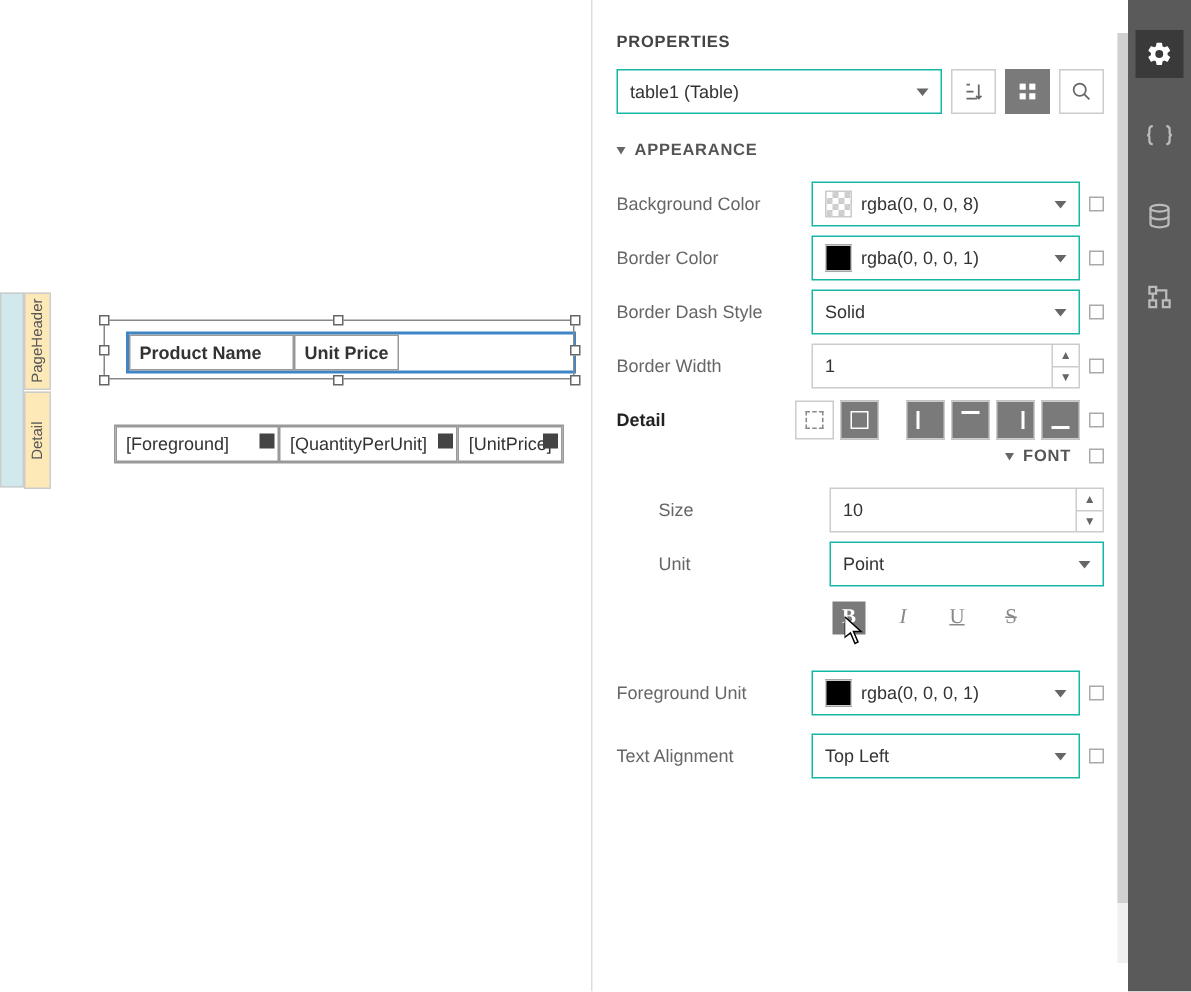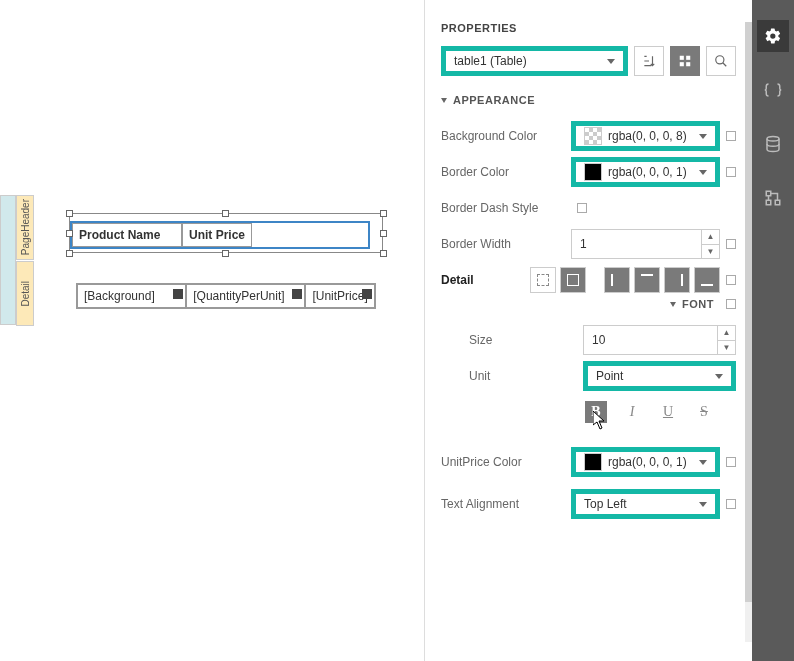--- a/index.html
+++ b/index.html
@@ -23,26 +23,26 @@
 
 
 .right-toolbar { position: absolute; right: 0; top: 0; width: 42px; height: 661px; background: #5a5a5a; display: flex; flex-direction: column; align-items: center; padding-top: 20px; gap: 22px; }
 .right-toolbar .tool { width: 32px; height: 32px; display: flex; align-items: center; justify-content: center; color: #bbb; cursor: pointer; }
 .right-toolbar .tool.active { color: #fff; background: #3a3a3a; }
 
 
 .collapse-arrow { position: absolute; right: 46px; top: 6px; width: 18px; height: 18px; display: flex; align-items: center; justify-content: center; color: #888; cursor: pointer; }
 
 
-.panel { position: absolute; right: 42px; top: 0; width: 328px; height: 661px; background: #fff; border-left: 1px solid #ddd; padding: 22px 16px 10px 16px; overflow: hidden; }
+.panel { position: absolute; right: 42px; top: 0; width: 358px; height: 661px; background: #fff; border-left: 1px solid #ddd; padding: 22px 16px 10px 16px; overflow: hidden; }
 .panel-scrollbar { position: absolute; right: 0; top: 22px; width: 7px; height: 620px; background: #f0f0f0; }
 .panel-scrollbar-thumb { position: absolute; top: 0; width: 7px; height: 580px; background: #d0d0d0; }
 .panel-title { font-size: 11px; font-weight: bold; letter-spacing: 0.5px; color: #444; margin-bottom: 12px; }
 .selector-row { display: flex; gap: 6px; margin-bottom: 18px; }
-.dropdown { flex: 1; border: 5px solid #14b8a6; height: 30px; display: flex; align-items: center; justify-content: space-between; padding: 0 8px; background: #fff; cursor: pointer; }
+.dropdown { flex: 1; border: 1px solid #14b8a6; height: 30px; display: flex; align-items: center; justify-content: space-between; padding: 0 8px; background: #fff; cursor: pointer; }
 .dropdown .arrow { width: 0; height: 0; border-left: 4px solid transparent; border-right: 4px solid transparent; border-top: 5px solid #666; }
 .icon-btn { width: 30px; height: 30px; border: 1px solid #ccc; display: flex; align-items: center; justify-content: center; background: #fff; cursor: pointer; }
 .icon-btn.dark { background: #7a7a7a; color: #fff; border-color: #7a7a7a; }
 
 .section { margin-bottom: 14px; }
 .section-header { display: flex; align-items: center; font-size: 11px; font-weight: bold; color: #555; letter-spacing: 0.5px; margin-bottom: 12px; cursor: pointer; }
 .section-header .tri { margin-right: 6px; width: 0; height: 0; border-left: 3px solid transparent; border-right: 3px solid transparent; border-top: 5px solid #666; }
 .section-header .tri.collapsed { border-top: none; border-left: 5px solid #666; border-top: 3px solid transparent; border-bottom: 3px solid transparent; }
 
 .prop-row { display: flex; align-items: center; height: 36px; }
@@ -94,41 +94,41 @@
   <div class="ruler-v"></div>
   <div class="band-pageheader">
     <span class="band-label">PageHeader</span>
   </div>
   <div class="band-detail">
     <span class="band-label">Detail</span>
   </div>
 
   <div class="design-area">
 
-    <div class="table-grid selected" style="left:36px; top:26px; width:300px;">
+    <div class="table-grid selected" style="left:50px; top:26px; width:300px;">
       <div class="table-row">
         <div class="table-cell header-cell" style="width:110px">Product Name</div>
         <div class="table-cell header-cell" style="width:70px">Unit Price</div>
       </div>
     </div>
 
     <div class="sel-overlay" style="left:35px; top:18px; width:314px; height:40px;"></div>
 
     <div class="selection-handle" style="left:32px; top:15px;"></div>
     <div class="selection-handle" style="left:188px; top:15px;"></div>
     <div class="selection-handle" style="left:346px; top:15px;"></div>
     <div class="selection-handle" style="left:32px; top:55px;"></div>
     <div class="selection-handle" style="left:188px; top:55px;"></div>
     <div class="selection-handle" style="left:346px; top:55px;"></div>
     <div class="selection-handle" style="left:32px; top:35px;"></div>
     <div class="selection-handle" style="left:346px; top:35px;"></div>
 
     <div class="table-grid" style="left:42px; top:88px; width:300px;">
       <div class="table-row">
-        <div class="table-cell" style="width:110px; position:relative;"><span>[Background]</span><span style="position:absolute; right:2px; top:4px; width:10px; height:10px; background:#444;"></span></div>
+        <div class="table-cell" style="width:110px; position:relative;"><span>[Foreground]</span><span style="position:absolute; right:2px; top:4px; width:10px; height:10px; background:#444;"></span></div>
         <div class="table-cell" style="width:120px; position:relative;"><span>[QuantityPerUnit]</span><span style="position:absolute; right:2px; top:4px; width:10px; height:10px; background:#444;"></span></div>
         <div class="table-cell" style="width:70px; position:relative;"><span>[UnitPrice]</span><span style="position:absolute; right:2px; top:4px; width:10px; height:10px; background:#444;"></span></div>
       </div>
     </div>
   </div>
 </div>
 
 <div class="collapse-arrow">
   <svg width="10" height="10" viewBox="0 0 10 10">
       <path d="M3 1 L7 5 L3 9" stroke="#888" stroke-width="1.5" fill="none"></path>
@@ -224,20 +224,26 @@
               <span>rgba(0, 0, 0, 1)</span>
             </span>
           <span class="arrow"></span>
         </div>
       </div>
       <div class="prop-marker"></div>
     </div>
 
     <div class="prop-row">
       <div class="prop-label">Border Dash Style</div>
+      <div class="prop-control">
+        <div class="dropdown">
+          <span>Solid</span>
+          <span class="arrow"></span>
+        </div>
+      </div>
       <div class="prop-marker"></div>
     </div>
 
     <div class="prop-row">
       <div class="prop-label">Border Width</div>
       <div class="prop-control">
         <div class="numeric-input">
           <span class="val">1</span>
           <div class="spin">
               <div>▲</div>
@@ -319,21 +325,21 @@
             <div class="fs-btn strike">S</div>
             <svg class="cursor-img" style="left:10px; top:10px;" width="16" height="20" viewBox="0 0 16 20">
                 <path d="M0 0 L0 14 L4 11 L7 18 L9 17 L6 10 L11 10 Z" fill="#fff" stroke="#000" stroke-width="1"></path>
               </svg>
           </div>
         </div>
       </div>
     </div>
 
     <div class="prop-row">
-      <div class="prop-label">UnitPrice Color</div>
+      <div class="prop-label">Foreground Unit</div>
       <div class="prop-control">
         <div class="dropdown">
           <span style="display:flex;align-items:center;">
               <span class="color-swatch black"></span>
               <span>rgba(0, 0, 0, 1)</span>
             </span>
           <span class="arrow"></span>
         </div>
       </div>
       <div class="prop-marker"></div>

